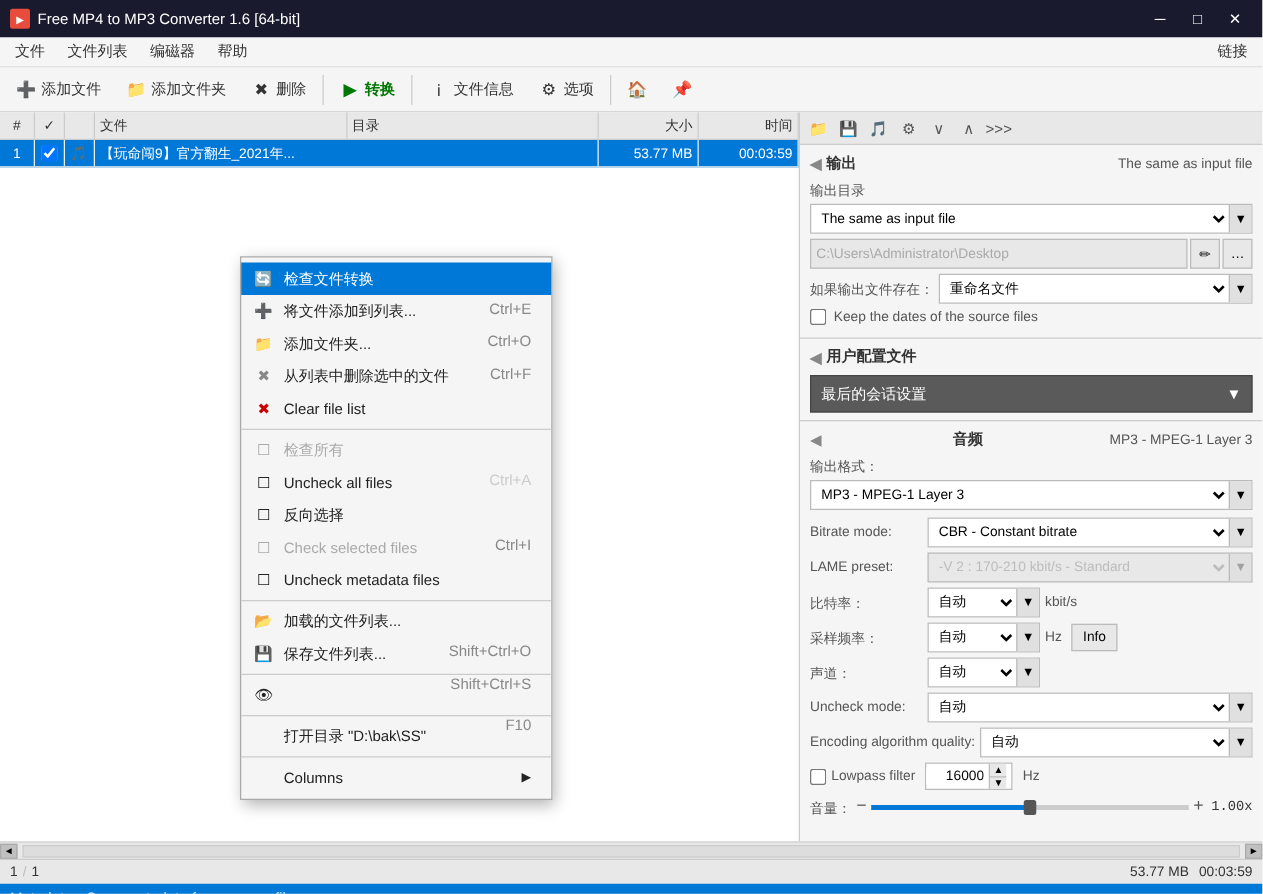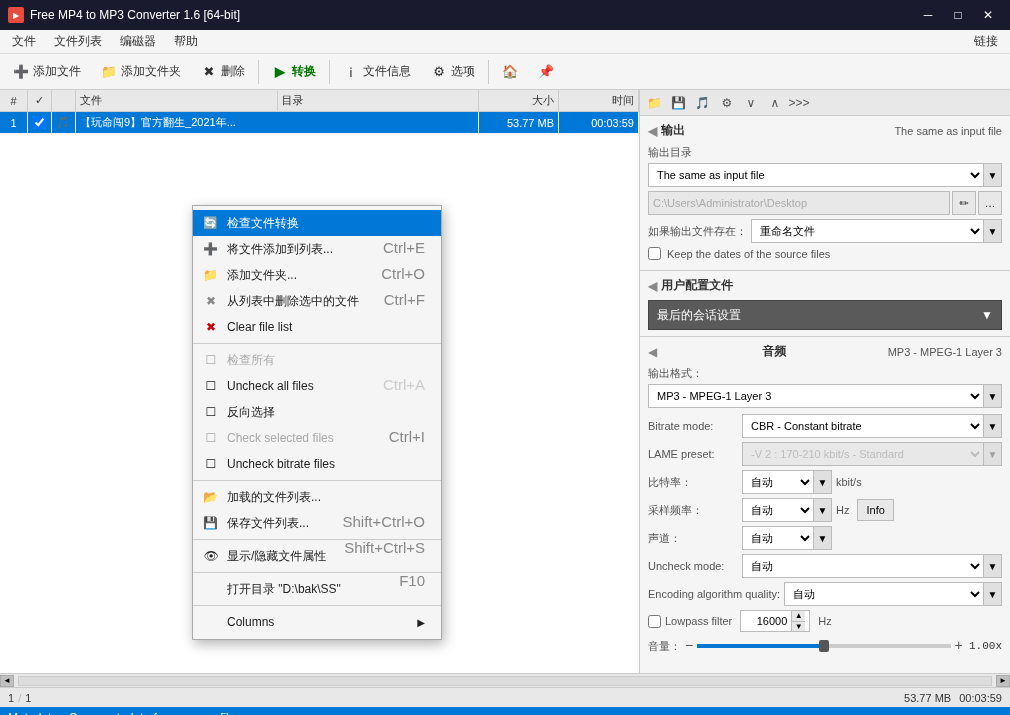--- a/index.html
+++ b/index.html
@@ -402,21 +402,21 @@
       background: #ccc;
       margin: 3px 0;
     }
     .ctx-icon {
       width: 16px; height: 16px;
       display: flex; align-items: center; justify-content: center;
       font-size: 12px;
       flex-shrink: 0;
     }
     .ctx-label { flex: 1; }
-    .ctx-shortcut { font-size: 15px; color: #888; margin-left: auto; margin-top: 48px; }
+    .ctx-shortcut { font-size: 12px; color: #888; margin-left: auto; margin-top: 48px; }
     .ctx-arrow { font-size: 10px; margin-left: auto; }
 
     
     .ctx-item.disabled {
       color: #aaa;
       cursor: default;
     }
     .ctx-item.disabled .ctx-shortcut { color: #ccc; }
 
     
@@ -557,37 +557,36 @@
         <span class="ctx-icon">☐</span>
         <span class="ctx-label">反向选择</span>
         <span class="ctx-shortcut">Ctrl+I</span>
       </div>
       <div class="ctx-item disabled">
         <span class="ctx-icon">☐</span>
         <span class="ctx-label">Check selected files</span>
       </div>
       <div class="ctx-item">
         <span class="ctx-icon">☐</span>
-        <span class="ctx-label">Uncheck bitrate files</span>
+        <span class="ctx-label">Uncheck metadata files</span>
       </div>
       <div class="ctx-sep"></div>
       <div class="ctx-item">
         <span class="ctx-icon">📂</span>
         <span class="ctx-label">加载的文件列表...</span>
         <span class="ctx-shortcut">Shift+Ctrl+O</span>
       </div>
       <div class="ctx-item">
         <span class="ctx-icon">💾</span>
         <span class="ctx-label">保存文件列表...</span>
         <span class="ctx-shortcut">Shift+Ctrl+S</span>
       </div>
       <div class="ctx-sep"></div>
       <div class="ctx-item">
         <span class="ctx-icon">👁</span>
-        <span class="ctx-label">显示/隐藏文件属性</span>
         <span class="ctx-shortcut">F10</span>
       </div>
       <div class="ctx-sep"></div>
       <div class="ctx-item">
         <span class="ctx-icon"></span>
         <span class="ctx-label">打开目录 "D:\bak\SS"</span>
       </div>
       <div class="ctx-sep"></div>
       <div class="ctx-item">
         <span class="ctx-icon"></span>

